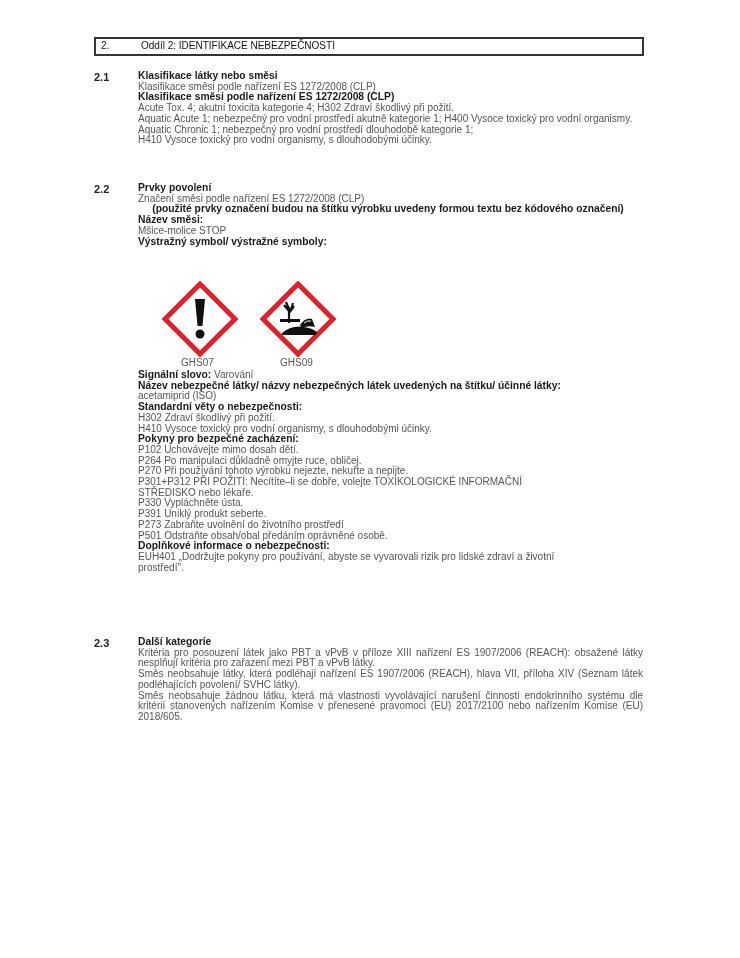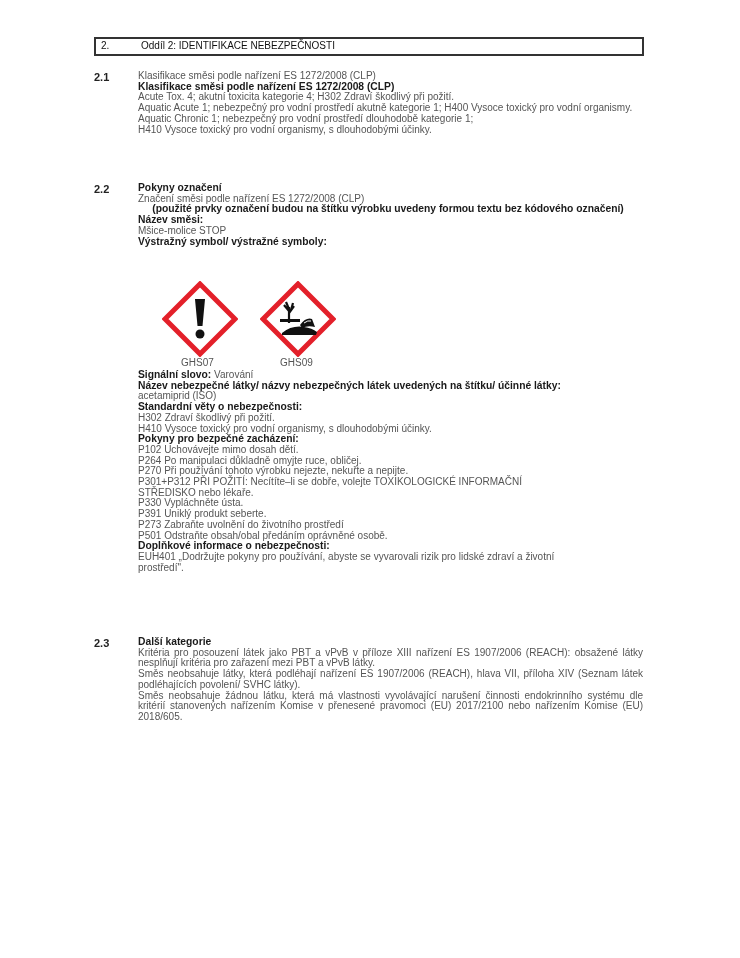--- a/index.html
+++ b/index.html
@@ -23,31 +23,32 @@
 
 <div class="page">
 
   <div class="section-box">
     <span class="num">2.</span>
     <span class="title">Oddíl 2: IDENTIFIKACE NEBEZPEČNOSTI</span>
   </div>
 
   <div class="sub" style="top:71px;">2.1</div>
   <div class="block" style="top:71px;">
+    <div class="h">Klasifikace látky nebo směsi</div>
     <div class="l">Klasifikace směsi podle nařízení ES 1272/2008 (CLP)</div>
     <div class="h">Klasifikace směsi podle nařízení ES 1272/2008 (CLP)</div>
     <div class="l">Acute Tox. 4; akutní toxicita kategorie 4; H302 Zdraví škodlivý při požití.</div>
     <div class="l j">Aquatic Acute 1; nebezpečný pro vodní prostředí akutně kategorie 1; H400 Vysoce toxický pro vodní organismy.</div>
     <div class="l">Aquatic Chronic 1; nebezpečný pro vodní prostředí dlouhodobě kategorie 1;</div>
     <div class="l">H410 Vysoce toxický pro vodní organismy, s dlouhodobými účinky.</div>
   </div>
 
   <div class="sub" style="top:183px;">2.2</div>
   <div class="block" style="top:183px;">
-    <div class="h">Pokyny označení</div>
+    <div class="h">Prvky povolení</div>
     <div class="l">Značení směsi podle nařízení ES 1272/2008 (CLP)</div>
     <div class="h" style="width:500px;text-align:center;">(použité prvky označení budou na štítku výrobku uvedeny formou textu bez kódového označení)</div>
     <div class="h">Název směsi:</div>
     <div class="l">Mšice-molice STOP</div>
     <div class="h">Výstražný symbol/ výstražné symboly:</div>
   </div>
 
   <div class="pic" style="left:162px; top:281px;">
     <svg width="76" height="76" viewBox="0 0 76 76">
       <polygon points="38,3 73,38 38,73 3,38" fill="#fff" stroke="#e3202a" stroke-width="5"></polygon>

